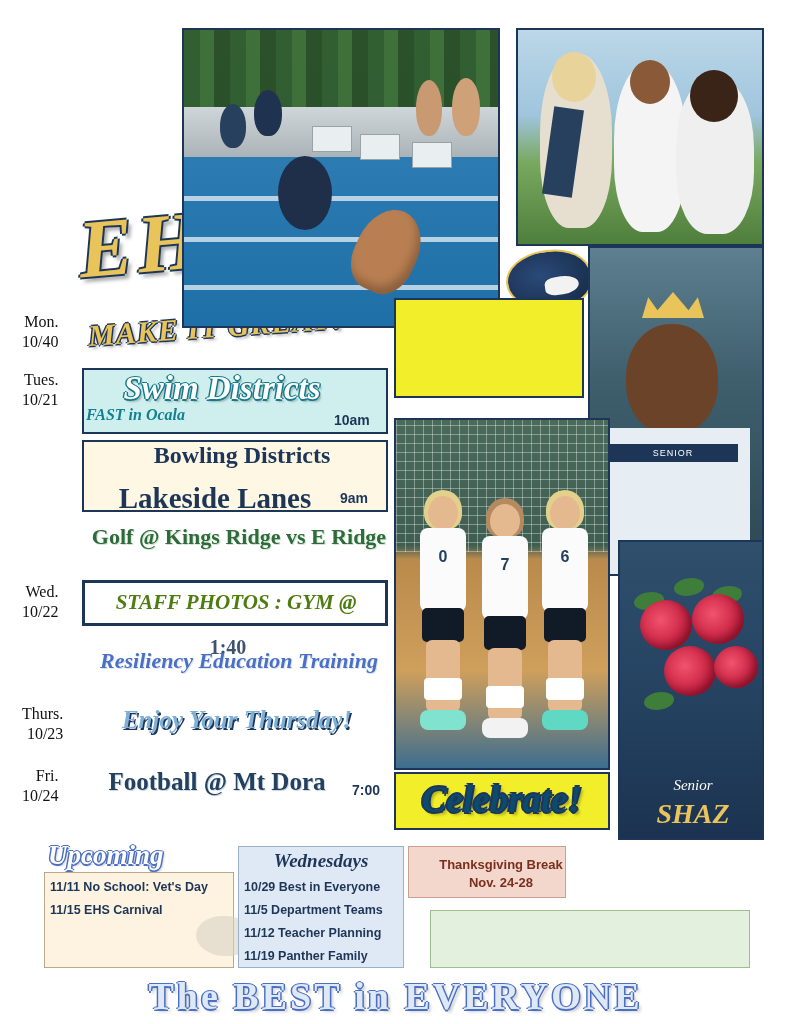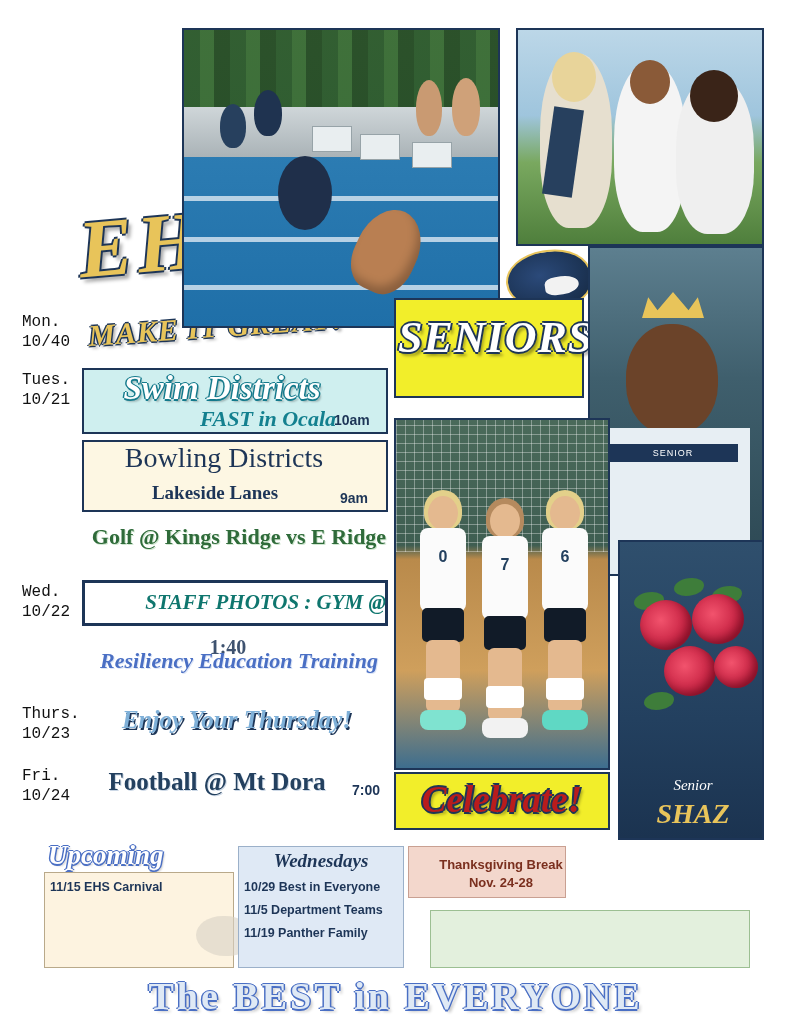--- a/index.html
+++ b/index.html
@@ -142,51 +142,51 @@
      font-family:"Liberation Serif",serif; font-weight:bold; font-style:italic; font-size:28px; color:#e8c45a;
      text-shadow:-1.5px 0 #1d3557,0 1.5px #1d3557,1.5px 0 #1d3557,0 -1.5px #1d3557; }
   .ph-roses .shaz2 { position:absolute; left:4px; bottom:44px; width:138px; text-align:center;
      font-family:"Liberation Serif",serif; font-style:italic; font-size:15px; color:#ffffff; }
 
   
   .celebrate-box { position:absolute; left:394px; top:772px; width:216px; height:58px;
      background:#f2ee2a; border:2px solid #1d3557; }
   .celebrate-text { position:absolute; left:394px; top:778px; width:216px; text-align:center;
      font-family:"Liberation Serif", serif; font-weight:bold; font-style:italic; font-size:37px;
-     color:#b91c1c; text-shadow:-2px 0 #1d3557,0 2px #1d3557,2px 0 #1d3557,0 -2px #1d3557,3px 3px 3px rgba(0,0,0,.3); }
-
-  
-  .daylabel { position:absolute; left:22px; font-family:Liberation Mono, monospace;
-     font-size:16px; color:#111; line-height:20px; }
+     color:#0c4a6e; text-shadow:-2px 0 #1d3557,0 2px #1d3557,2px 0 #1d3557,0 -2px #1d3557,3px 3px 3px rgba(0,0,0,.3); }
+
+  
+  .daylabel { position:absolute; left:22px; font-family:Liberation Serif, serif;
+     font-size:16px; color:#111; line-height:20px;text-align:right; }
 
   .swim-box { position:absolute; left:82px; top:368px; width:306px; height:66px;
      background:#cfefef; border:2px solid #1d3557; }
   .swim-title { position:absolute; left:72px; top:370px; width:300px; text-align:center;
      font-family:"Liberation Serif",serif; font-weight:bold; font-style:italic; font-size:33px;
      color:#ffffff; text-shadow:-1.5px 0 #147a8c,0 1.5px #147a8c,1.5px 0 #147a8c,0 -1.5px #147a8c, 2px 3px 2px rgba(0,0,0,.25);}
-  .swim-sub { position:absolute; left:86px; top:406px; width:250px; text-align:right;
-     font-family:"Liberation Serif",serif; font-weight:bold; font-style:italic; font-size:22px; color:#13808f;}
+  .swim-sub { position:absolute; left:86px; top:406px; width:250px; text-align:left;
+     font-family:"Liberation Serif",serif; font-weight:bold; font-style:italic; font-size:16px; color:#13808f;}
   .swim-time { position:absolute; left:334px; top:412px; font-size:14px; font-weight:bold; color:#1d3557; }
 
   .bowl-box { position:absolute; left:82px; top:440px; width:306px; height:72px;
      background:#fdf7e3; border:2px solid #1d3557; }
-  .bowl-title { position:absolute; left:74px; top:442px; width:300px; text-align:center;
-     font-family:"Liberation Serif",serif; font-weight:normal; font-size:28px; color:#1d3557; }
+  .bowl-title { position:absolute; left:92px; top:442px; width:300px; text-align:center;
+     font-family:"Liberation Serif",serif; font-weight:bold; font-size:24px; color:#1d3557; }
   .bowl-sub { position:absolute; left:86px; top:482px; width:258px; text-align:center;
-     font-family:"Liberation Serif",serif; font-weight:bold; font-size:19px; color:#1d3557; }
+     font-family:"Liberation Serif",serif; font-weight:bold; font-size:29px; color:#1d3557; }
   .bowl-time { position:absolute; left:340px; top:490px; font-size:14px; font-weight:bold; color:#1d3557; }
 
   .golf { position:absolute; left:86px; top:524px; width:306px; text-align:center;
      font-family:"Liberation Serif",serif; font-weight:bold; font-size:22px; color:#2f6b3a;
      text-shadow: 1px 1px 0 #cfe6cf; }
 
   .staff-box { position:absolute; left:82px; top:580px; width:306px; height:46px;
      background:#ffffff; border:3px solid #1d3557; }
-  .staff-text { position:absolute; left:86px; top:590px; width:300px; text-align:right;
-     font-family:"Liberation Serif",serif; font-weight:bold; font-style:italic; font-size:21px; color:#0f766e; }
+  .staff-text { position:absolute; left:86px; top:590px; width:300px; text-align:center;
+     font-family:"Liberation Serif",serif; font-weight:bold; font-style:italic; font-size:21px; color:#4d7c0f; }
   .ret-text { position:absolute; left:82px; top:648px; width:314px; text-align:center;
      font-family:"Liberation Serif",serif; font-weight:bold; font-style:italic; font-size:22px;
      color:#4a6fc4; text-shadow: 1px 1px 0 #dde6f7; }
   .ret-time { position:absolute; left:168px; top:636px; width:120px; text-align:center;
      font-family:"Liberation Serif",serif; font-weight:bold; font-size:20px; color:#1d3557; opacity:.85; }
 
   .thurs-text { position:absolute; left:82px; top:706px; width:310px; text-align:center;
      font-family:"Liberation Serif",serif; font-weight:bold; font-style:italic; font-size:25px;
      color:#7fb0d8; text-shadow: 1.5px 1.5px 0 #1d3557; }
   .fri-text { position:absolute; left:82px; top:768px; width:270px; text-align:center;
@@ -263,21 +263,20 @@
     <div class="person" style="left:34px; top:22px; width:44px; height:50px; background:#e8d49a; border-radius:50%;"></div>
     <div class="person" style="left:96px; top:34px; width:72px; height:168px; background:#f4f4f4;"></div>
     <div class="person" style="left:112px; top:30px; width:40px; height:44px; background:#8a5a38; border-radius:50%;"></div>
     <div class="person" style="left:158px; top:48px; width:78px; height:156px; background:#efefef;"></div>
     <div class="person" style="left:172px; top:40px; width:48px; height:52px; background:#3a2418; border-radius:50%;"></div>
     <div style="position:absolute; left:30px; top:78px; width:30px; height:88px; background:#27405e; transform:rotate(8deg);"></div>
   </div>
 
   <div class="mini-panther"></div>
   <div class="seniors-box"></div>
-  <div class="seniors-text">SENIORS</div>
 
   <div class="photo ph-cheer">
     <div class="crown"></div>
     <div class="face"></div>
     <div class="unif"></div>
     <div class="sash">SENIOR</div>
   </div>
 
   <div class="photo ph-vb">
     <div class="net"></div>
@@ -368,28 +367,30 @@
   <div class="ret-text">Resiliency Education Training</div>
 
   <div class="thurs-text">Enjoy Your Thursday!</div>
   <div class="fri-text">Football @ Mt Dora</div>
   <div class="fri-time">7:00</div>
 
   <div class="upcoming-title">Upcoming</div>
   <div class="upcoming-box"></div>
   <div class="watermark-panther"></div>
   <div class="upcoming-list">
+    <div>11/11 No School: Vet's Day</div>
     <div>11/15 EHS Carnival</div>
   </div>
 
   <div class="wed-box"></div>
   <div class="wed-title">Wednesdays</div>
   <div class="wed-list">
     <div>10/29  Best in Everyone</div>
     <div>11/5   Department Teams</div>
+    <div>11/12  Teacher Planning</div>
     <div>11/19  Panther Family</div>
   </div>
 
   <div class="tg-box"></div>
   <div class="tg-text">
     <div>Thanksgiving Break</div>
     <div>Nov. 24-28</div>
   </div>
 
   <div class="res-box"></div>

